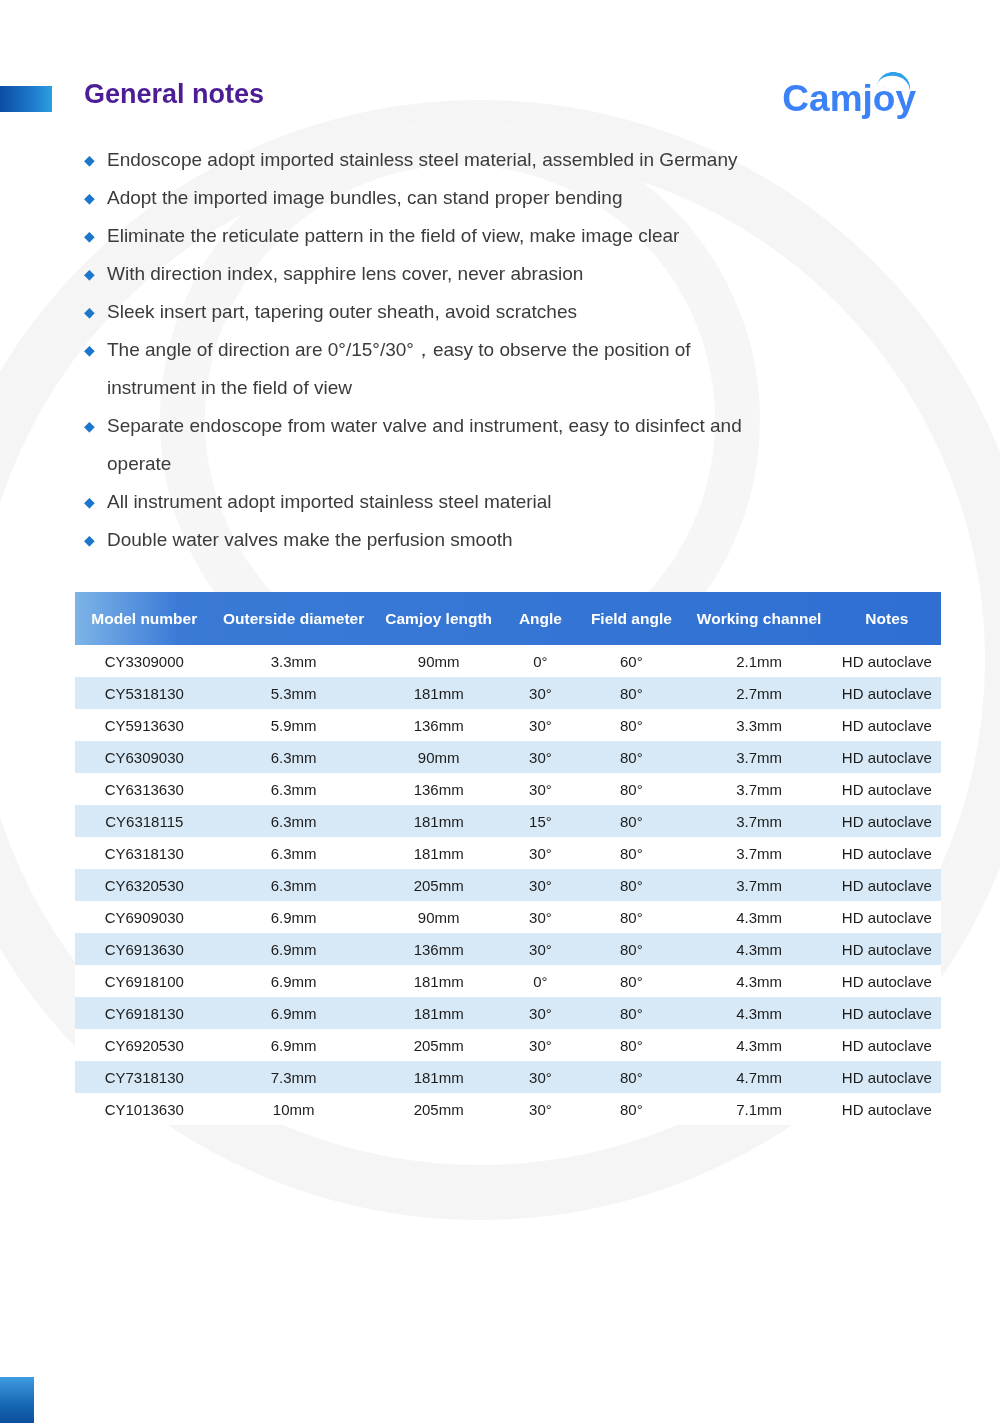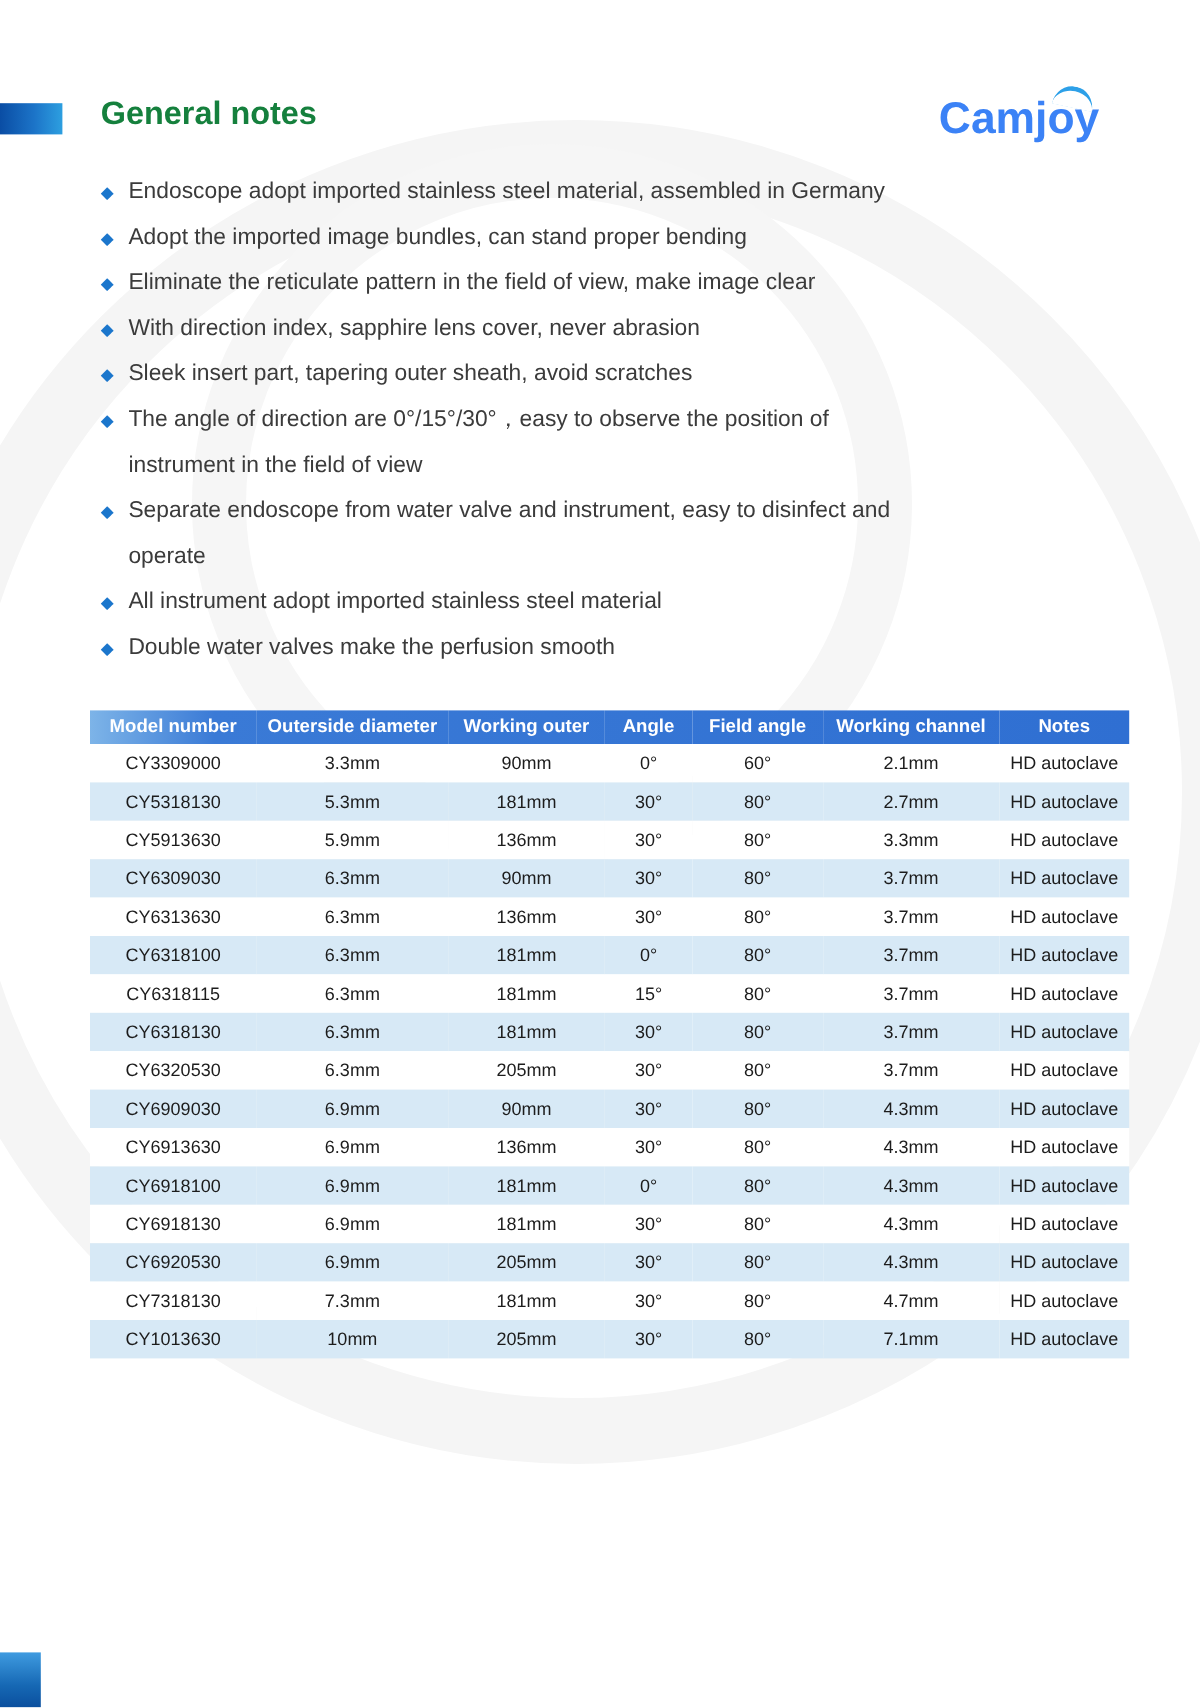--- a/index.html
+++ b/index.html
@@ -28,21 +28,21 @@
     position: absolute; left: 0; bottom: 0; width: 34px; height: 46px; z-index: 2;
     background: linear-gradient(180deg, #3f9be0 0%, #1668b4 60%, #0b4f9e 100%);
   }
 
   
   .header {
     position: absolute; top: 78px; left: 84px; width: 832px; z-index: 1;
     display: flex; justify-content: space-between; align-items: flex-start;
   }
   .title {
-    margin: 0; font-size: 27px; font-weight: bold; color: #15803d; line-height: 1.2; text-align: center;
+    margin: 0; font-size: 27px; font-weight: bold; color: #4c1d95; line-height: 1.2; text-align: center;
   }
   .logo { position: relative; font-size: 37px; font-weight: bold; color: #3b82f6; line-height: 1; padding-top: 2px; }
   .logo-swoosh {
     position: absolute; left: 96px; top: -6px; width: 34px; height: 18px;
     border-top: 4px solid #2da0e8;
     border-radius: 50% 50% 0 0 / 100% 100% 0 0;
     transform: rotate(12deg);
   }
 
   
@@ -56,21 +56,21 @@
 
   
   .spec-table {
     position: absolute; top: 592px; left: 75px; width: 866px; z-index: 1;
     border-collapse: collapse; table-layout: fixed;
   }
   .spec-table thead tr {
     background: linear-gradient(90deg, #7db4e8 0%, #3a7ad6 12%, #2f6fd2 100%);
   }
   .spec-table th {
-    height: 28px; padding: 0 2px;
+    height: 53px; padding: 0 2px;
     color: #ffffff; font-size: 15.5px; font-weight: bold; text-align: center;
   }
   .spec-table td {
     height: 32px; padding: 0 2px;
     font-size: 15px; color: #1c1c1c; text-align: center; vertical-align: middle;
   }
   .spec-table tbody tr:nth-child(odd)  { background: #ffffff; }
   .spec-table tbody tr:nth-child(even) { background: #d7e9f6; }
   .col0 { width: 16%; }
   .col1 { width: 18.5%; }
@@ -138,21 +138,21 @@
         <span class="diamond">◆</span>
         <span class="note-text">Double water valves make the perfusion smooth</span>
       </li>
     </ul>
 
   <table class="spec-table">
     <thead>
       <tr>
           <th class="col0">Model number</th>
           <th class="col1">Outerside diameter</th>
-          <th class="col2">Working outer</th>
+          <th class="col2">Camjoy length</th>
           <th class="col3">Angle</th>
           <th class="col4">Field angle</th>
           <th class="col5">Working channel</th>
           <th class="col6">Notes</th>
         </tr>
     </thead>
     <tbody>
         <tr>
           <td class="col0">CY3309000</td>
           <td class="col1">3.3mm</td>
@@ -192,29 +192,20 @@
         <tr>
           <td class="col0">CY6313630</td>
           <td class="col1">6.3mm</td>
           <td class="col2">136mm</td>
           <td class="col3">30°</td>
           <td class="col4">80°</td>
           <td class="col5">3.7mm</td>
           <td class="col6">HD autoclave</td>
         </tr>
         <tr>
-          <td class="col0">CY6318100</td>
-          <td class="col1">6.3mm</td>
-          <td class="col2">181mm</td>
-          <td class="col3">0°</td>
-          <td class="col4">80°</td>
-          <td class="col5">3.7mm</td>
-          <td class="col6">HD autoclave</td>
-        </tr>
-        <tr>
           <td class="col0">CY6318115</td>
           <td class="col1">6.3mm</td>
           <td class="col2">181mm</td>
           <td class="col3">15°</td>
           <td class="col4">80°</td>
           <td class="col5">3.7mm</td>
           <td class="col6">HD autoclave</td>
         </tr>
         <tr>
           <td class="col0">CY6318130</td>

